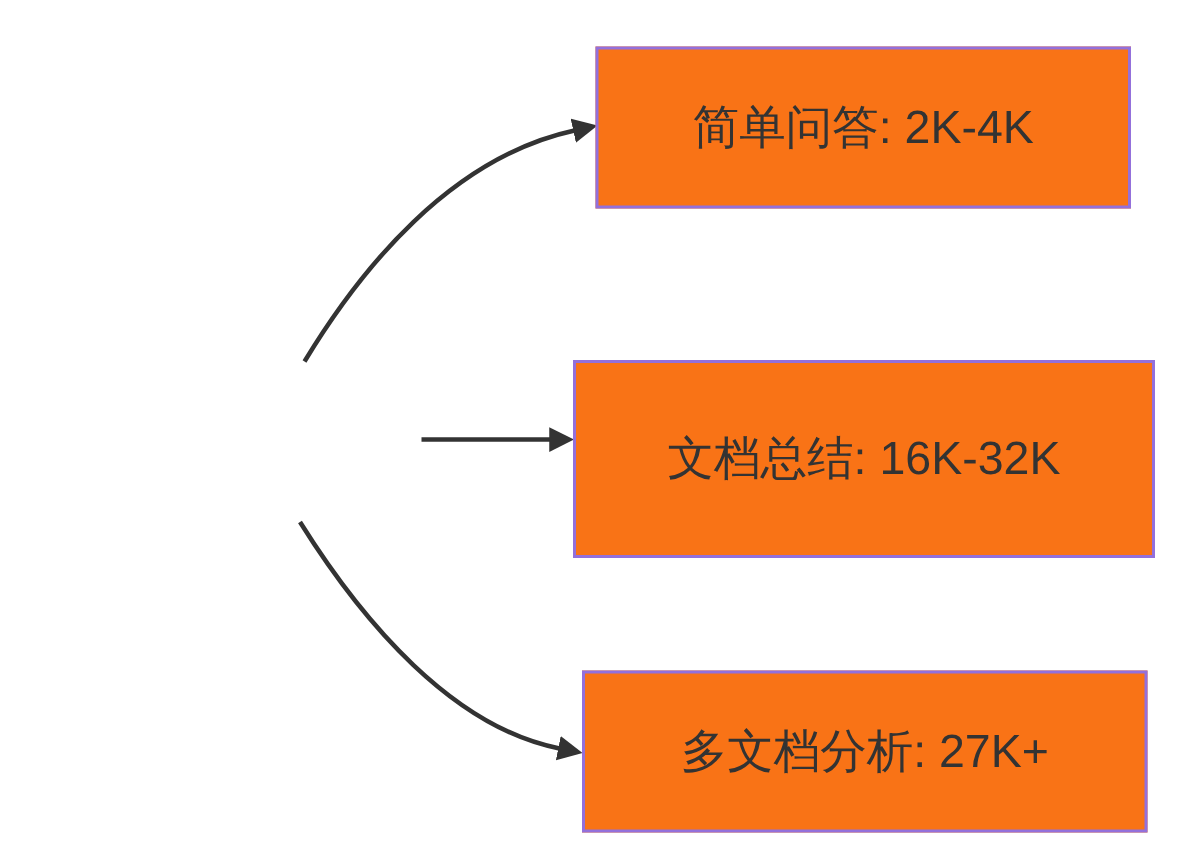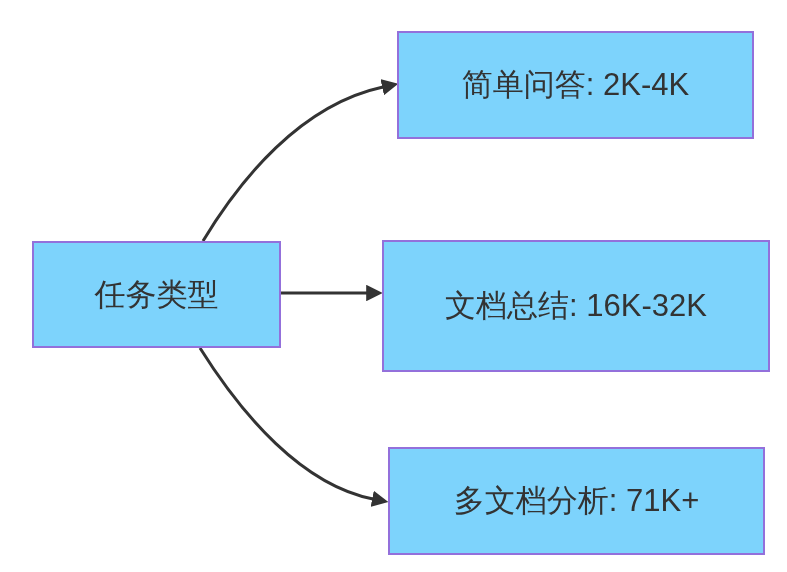--- a/index.html
+++ b/index.html
@@ -19,21 +19,21 @@
     position: absolute;
     left: 0;
     top: 0;
     width: 787px;
     height: 572px;
     pointer-events: none;
   }
   .node {
     position: absolute;
     box-sizing: border-box;
-    background: #7dd3fc;
+    background: #f97316;
     border: 2px solid #9370DB;
     color: #333333;
     display: flex;
     align-items: center;
     justify-content: center;
     font-size: 31px;
     line-height: 1.2;
     white-space: nowrap;
     text-align: center;
   }
@@ -51,29 +51,26 @@
     <defs>
       <marker id="arrowhead" viewBox="0 0 10 10" refX="0.5" refY="5" markerWidth="5.5" markerHeight="5.5" orient="auto" markerUnits="strokeWidth">
         <path d="M 0 0 L 10 5 L 0 10 z" fill="#333333"></path>
       </marker>
     </defs>
     <path d="M 203 241 C 240 180, 300 105, 383 87" fill="none" stroke="#333333" stroke-width="3" marker-end="url(#arrowhead)"></path>
     <path d="M 281 293 L 367 293" fill="none" stroke="#333333" stroke-width="3" marker-end="url(#arrowhead)"></path>
     <path d="M 200 348 C 242 415, 302 485, 373 499" fill="none" stroke="#333333" stroke-width="3" marker-end="url(#arrowhead)"></path>
   </svg>
 
-  <div class="node node-root">
-    <span>任务类型</span>
-  </div>
 
   <div class="node node-qa">
     <span>简单问答: 2K-4K</span>
   </div>
 
   <div class="node node-doc">
     <span>文档总结: 16K-32K</span>
   </div>
 
   <div class="node node-multi">
-    <span>多文档分析: 71K+</span>
+    <span>多文档分析: 27K+</span>
   </div>
 
 </div>
 
 </body></html>

